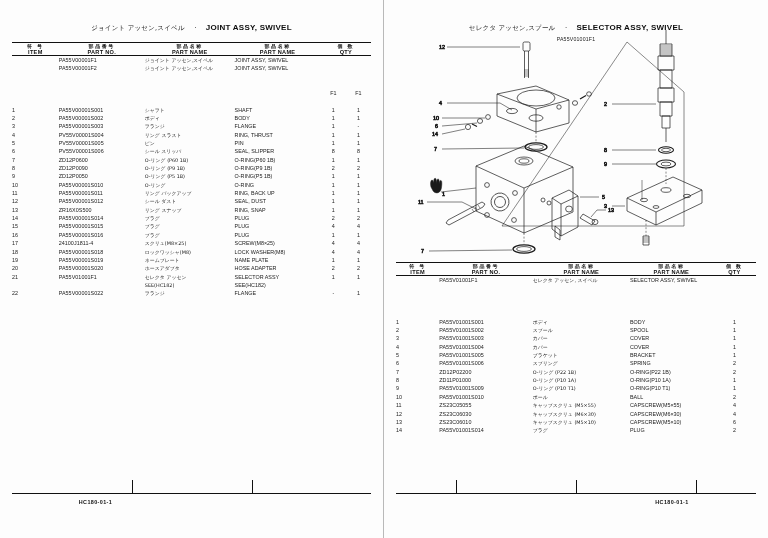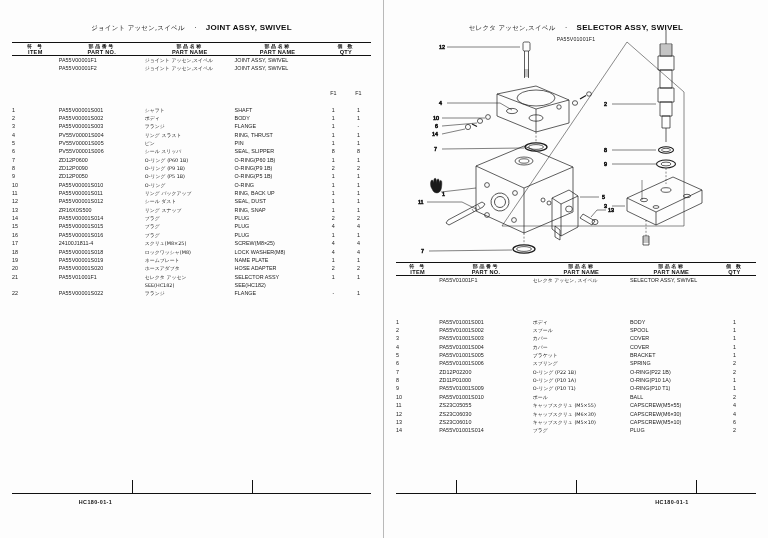--- a/index.html
+++ b/index.html
@@ -835,21 +835,21 @@
     <div class="foot-ticks">
       <div class="tick" style="left:120px;"></div>
       <div class="tick" style="left:240px;"></div>
     </div>
     <div class="foot-code">HC180-01-1</div>
   </div>
 
   <div class="panel panel-right">
 
     <div class="title-row">
-      <span class="title-jp">セレクタ アッセン,スイベル</span>
+      <span class="title-jp">セレクタ アッセン,スプール</span>
       <span class="title-sep">·</span>
       <span class="title-en">SELECTOR ASSY, SWIVEL</span>
     </div>
     <div class="title-sub">PA55V01001F1</div>
 
     <div class="diagram">
       <svg width="384" height="228" viewBox="0 0 384 228" xmlns="http://www.w3.org/2000/svg">
         <g fill="none" stroke="#1a1a1a" stroke-width="0.7" stroke-linejoin="round">
 
           <path d="M243 12 L300 62 L300 196 L118 196 L243 12 Z" stroke-width="0.6" opacity="0.85"></path>

